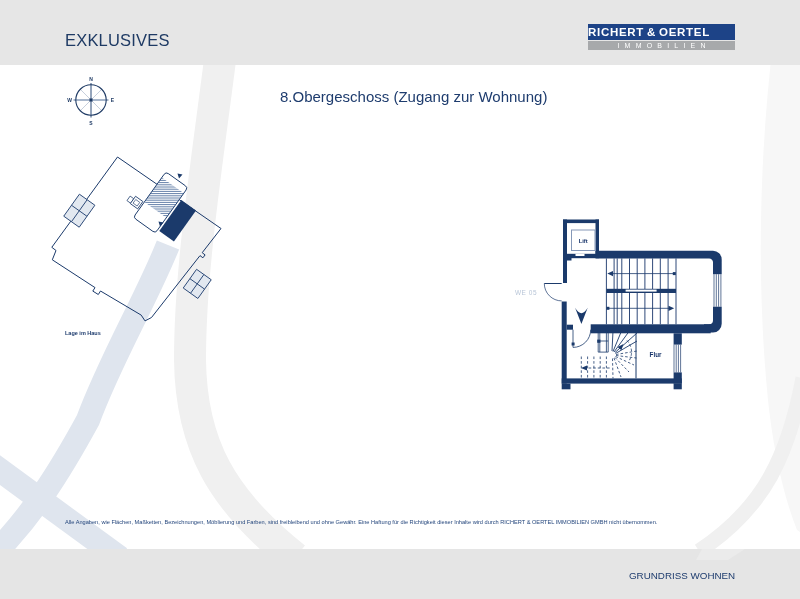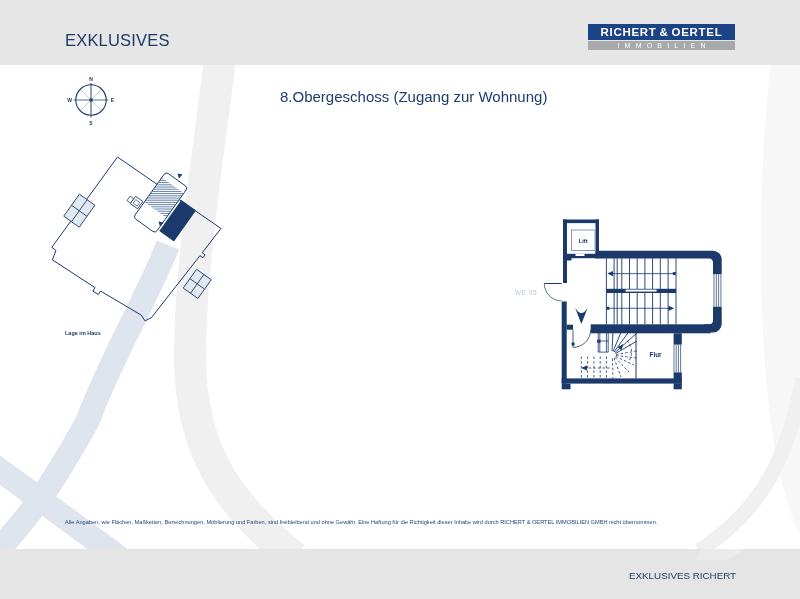--- a/index.html
+++ b/index.html
@@ -28,21 +28,21 @@
     <path d="M168,245 C146,300 110,360 88,420 C58,475 32,515 -5,553" fill="none" stroke="#dfe5ee" stroke-width="24"></path>
 
     <path d="M-14,460 L120,558" fill="none" stroke="#dfe5ee" stroke-width="24"></path>
   </g>
 
   <polygon points="702,549 745,549 728,560 696,560" fill="#ebebeb"></polygon>
 </svg>
 
 <div class="abs" style="left:65px;top:31px;font-size:16.5px;letter-spacing:0.2px;color:#1e3a64">EXKLUSIVES</div>
 
-<div class="abs" style="left:588px;top:24px;width:147px;height:16px;background:#1d4387;color:#fff;text-align:center;font-weight:bold;font-size:11.5px;line-height:16.5px;letter-spacing:0.7px">RICHERT &amp; OERTEL</div>
+<div class="abs" style="left:588px;top:24px;width:147px;height:16px;background:#1d4387;color:#fff;text-align:left;font-weight:bold;font-size:11.5px;line-height:16.5px;letter-spacing:0.7px">RICHERT &amp; OERTEL</div>
 <div class="abs" style="left:588px;top:41px;width:147px;height:9px;background:#a7a9ab;color:#fff;text-align:center;font-size:7px;line-height:9.5px;letter-spacing:5.2px;text-indent:5.2px">IMMOBILIEN</div>
 
 <div class="abs" style="left:280px;top:88px;font-size:15px;color:#1e3c6e">8.Obergeschoss (Zugang zur Wohnung)</div>
 
 <svg class="abs" style="left:61px;top:70px" width="60" height="60" viewBox="0 0 60 60">
 
   <line x1="12.5" y1="30" x2="47.5" y2="30" stroke="#a8b7cc" stroke-width="2"></line>
 
   <line x1="30" y1="13" x2="30" y2="47.5" stroke="#2a4a78" stroke-width="1"></line>
 
@@ -236,13 +236,13 @@
 
  <line x1="636" y1="333.3" x2="636" y2="378.4" stroke="#1b3a6b" stroke-width="1"></line>
 
  <text x="655.5" y="356.8" font-size="6.3" font-weight="bold" fill="#17346a" text-anchor="middle" font-family="Liberation Sans">Flur</text>
 
  <text x="526" y="294.5" font-size="6.5" fill="#b9c6d8" text-anchor="middle" letter-spacing="0.5" font-family="Liberation Sans">WE 05</text>
 </svg>
 
 <div class="abs" style="left:65px;top:519px;font-size:5.65px;color:#25477d">Alle Angaben, wie Flächen, Maßketten, Bezeichnungen, Möblierung und Farben, sind freibleibend und ohne Gewähr. Eine Haftung für die Richtigkeit dieser Inhalte wird durch RICHERT &amp; OERTEL IMMOBILIEN GMBH nicht übernommen.</div>
 
-<div class="abs" style="left:629px;top:570px;font-size:9.8px;letter-spacing:0px;color:#1e3c6e">EXKLUSIVES RICHERT</div>
+<div class="abs" style="left:629px;top:570px;font-size:9.8px;letter-spacing:0px;color:#1e3c6e">GRUNDRISS WOHNEN</div>
 
 </body></html>

